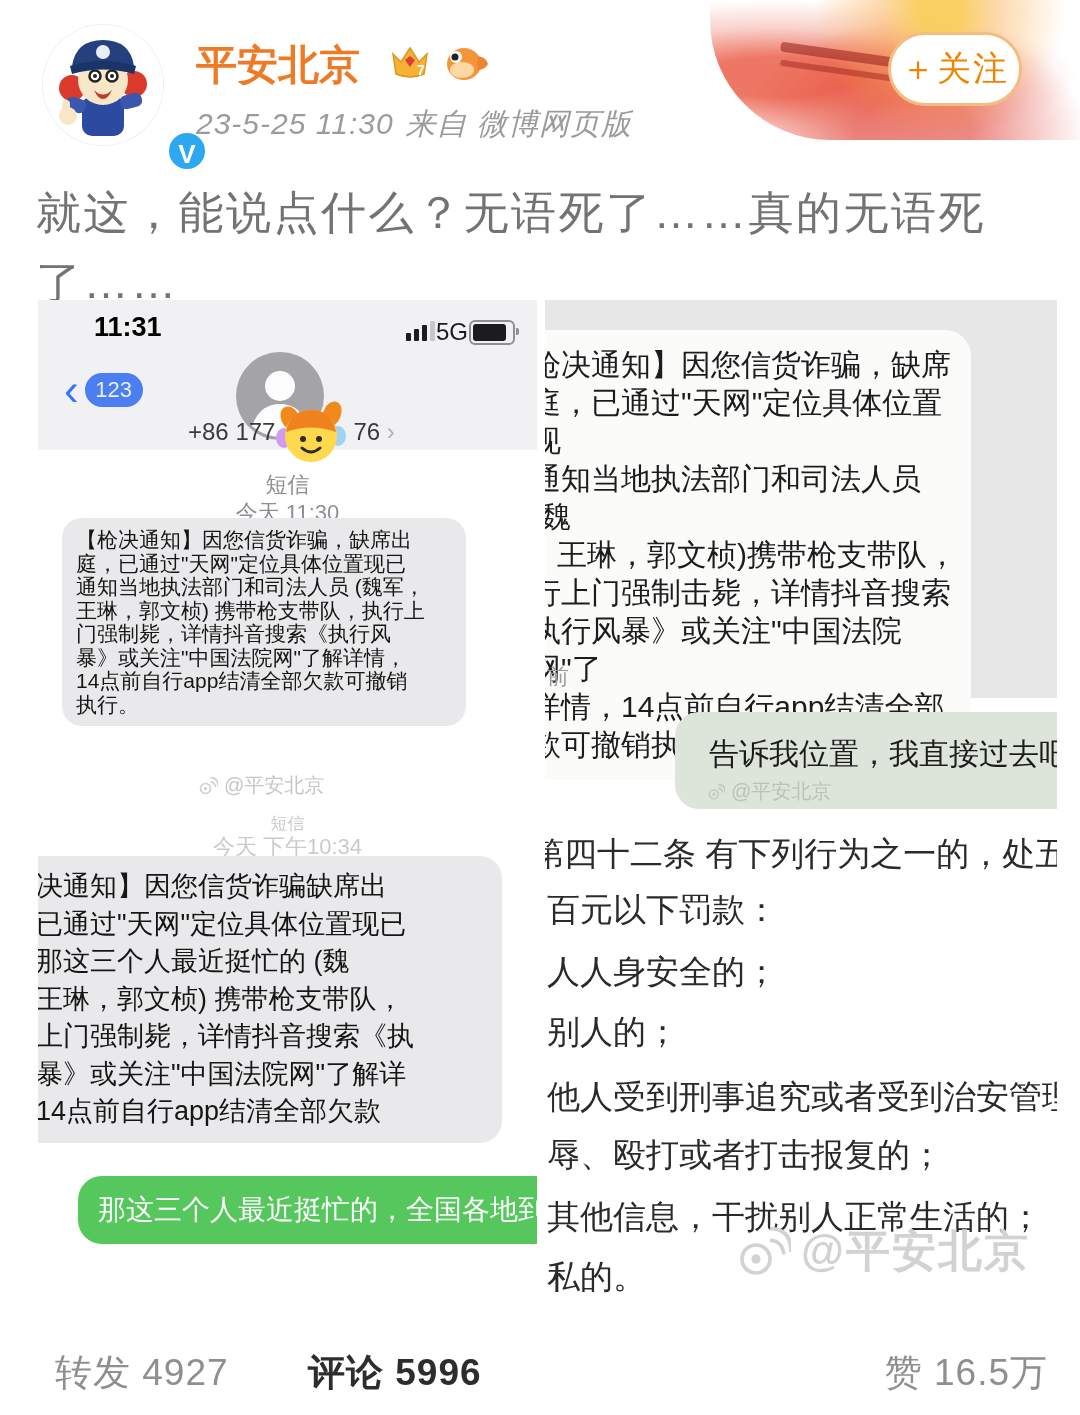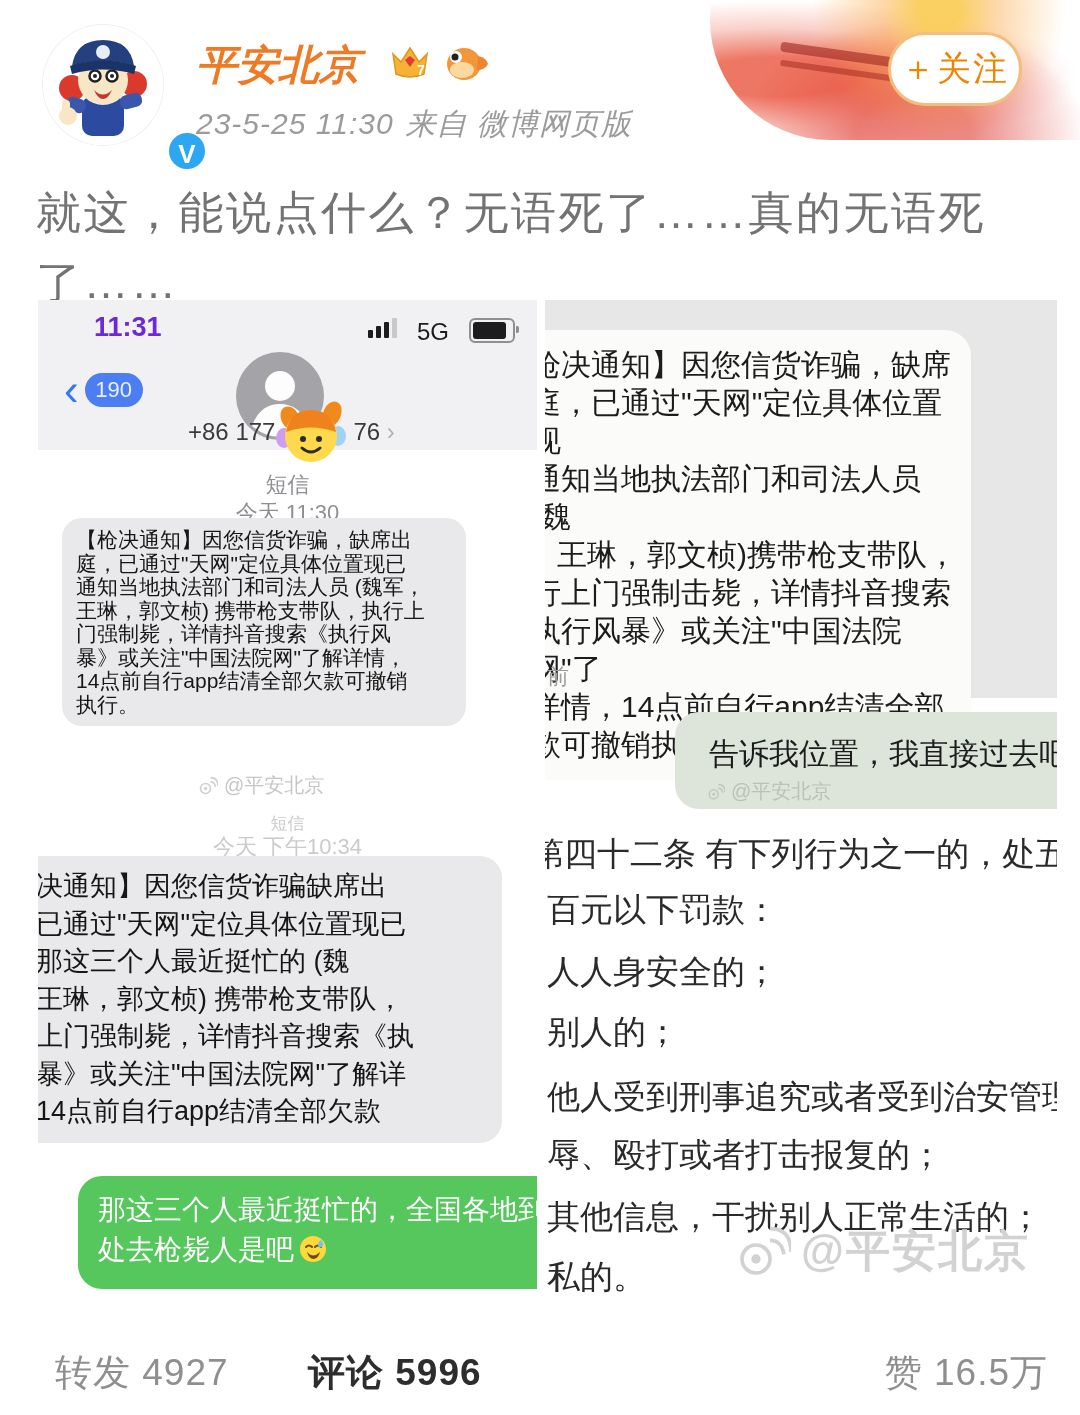--- a/index.html
+++ b/index.html
@@ -13,39 +13,39 @@
           radial-gradient(ellipse at 18% 55%, rgba(232,72,48,.75) 0 18%, rgba(232,72,48,.25) 45%, rgba(232,72,48,0) 70%),
           radial-gradient(ellipse at 55% 95%, rgba(220,40,30,.55) 0 20%, rgba(220,40,30,0) 60%);
         border-bottom-left-radius:120px;}
   .deco .roof{position:absolute;left:70px;top:52px;width:150px;height:10px;background:rgba(150,30,25,.55);
         transform:rotate(8deg);border-radius:4px;box-shadow:0 16px 0 -2px rgba(150,30,25,.45);}
   .avatar{position:absolute;left:42px;top:24px;width:122px;height:122px;border-radius:50%;
           background:#fff;box-shadow:0 0 0 1px #eee inset;}
   .vbadge{position:absolute;left:124px;top:106px;width:42px;height:42px;border-radius:50%;
           background:#2ea7f2;color:#fff;font-weight:bold;font-size:26px;line-height:42px;
           text-align:center;border:3px solid #fff;box-sizing:border-box;}
-  .author-name{position:absolute;left:196px;top:38px;font-size:41px;font-weight:600;color:#ee7a26;font-style:italic;}
+  .author-name{position:absolute;left:196px;top:38px;font-size:41px;font-weight:600;color:#ee7a26;}
   .badge{position:absolute;top:42px;}
   .badge.crown{left:388px;}
   .badge.fish{left:442px;}
   .meta{position:absolute;left:196px;top:104px;font-size:30px;color:#9b9b9b;letter-spacing:1px;}
   .meta span{margin-right:12px;font-style:italic;}
   .follow-btn{position:absolute;right:58px;top:32px;width:134px;height:74px;background:#fff;
           border:3px solid #f3bd80;border-radius:38px;color:#f08400;font-size:34px;
           font-family:inherit;letter-spacing:2px;display:flex;align-items:center;justify-content:center;}
   
   .content{position:absolute;left:36px;top:178px;width:992px;font-size:45px;line-height:1.55;
            color:#737373;font-weight:500;letter-spacing:2.5px;}
   
   .shot{position:absolute;top:300px;overflow:hidden;background:#fff;}
   .shot-left{left:38px;width:499px;height:1030px;}
   .shot-right{left:545px;width:512px;height:1030px;}
   .ios-header{position:absolute;left:0;top:0;width:100%;height:150px;background:#f1f1f3;}
-  .status-time{position:absolute;left:56px;top:12px;font-size:27px;font-weight:700;color:#6d28d9;}
-  .status-right{position:absolute;right:22px;top:18px;display:flex;align-items:flex-start;gap:20px;}
+  .status-time{position:absolute;left:56px;top:12px;font-size:27px;font-weight:700;color:#000000;}
+  .status-right{position:absolute;right:22px;top:18px;display:flex;align-items:center;gap:1px;}
   .sig{display:flex;align-items:flex-end;gap:3px;height:20px;}
   .sig i{display:block;width:5px;background:#1c1c1e;border-radius:1px;}
   .sig i:nth-child(1){height:8px;} .sig i:nth-child(2){height:12px;}
   .sig i:nth-child(3){height:16px;} .sig i:nth-child(4){height:20px;background:#c8c8cc;}
   .net{font-size:24px;color:#1c1c1e;margin-bottom:-2px;}
   .batt{position:relative;width:42px;height:21px;border:2px solid #8e8e93;border-radius:6px;margin-bottom:-2px;}
   .batt::before{content:"";position:absolute;left:2px;top:2px;bottom:2px;width:78%;background:#1c1c1e;border-radius:3px;}
   .batt::after{content:"";position:absolute;right:-6px;top:6px;width:3px;height:7px;background:#8e8e93;border-radius:0 2px 2px 0;}
   .back{position:absolute;left:26px;top:70px;display:flex;align-items:center;gap:6px;}
   .chev{font-size:44px;color:#3478f6;line-height:40px;font-weight:500;}
@@ -160,21 +160,21 @@
           <i></i>
           <i></i>
           <i></i>
           <i></i>
         </span>
       <span class="net">5G</span>
       <span class="batt"></span>
     </div>
     <div class="back">
       <span class="chev">‹</span>
-      <span class="unread">190</span>
+      <span class="unread">123</span>
     </div>
     <div class="contact">
       <svg width="88" height="88" viewBox="0 0 88 88">
         <circle cx="44" cy="44" r="44" fill="#a3a3a8"></circle>
         <circle cx="44" cy="34" r="15" fill="#fdfdfd"></circle>
         <path d="M16 74 q8 -22 28 -22 q20 0 28 22 q-13 11 -28 11 q-15 0 -28 -11z" fill="#fdfdfd"></path>
       </svg>
     </div>
     <div class="sticker">
       <svg width="74" height="70" viewBox="0 0 74 70">
@@ -225,26 +225,20 @@
       <div>已通过"天网"定位具体位置现已</div>
       <div>那这三个人最近挺忙的 (魏</div>
       <div>王琳，郭文桢) 携带枪支带队，</div>
       <div>上门强制毙，详情抖音搜索《执</div>
       <div>暴》或关注"中国法院网"了解详</div>
       <div>14点前自行app结清全部欠款</div>
     </div>
 
     <div class="green">
       <div>那这三个人最近挺忙的，全国各地到</div>
-      <div><span>处去枪毙人是吧</span><span class="emoji"><svg width="30" height="30" viewBox="0 0 30 30">
-        <circle cx="15" cy="15" r="13" fill="#ffd83b"></circle>
-        <path d="M8 13 q3 -3 6 0 M17 13 q3 -3 6 0" stroke="#6b4a12" stroke-width="2" fill="none" stroke-linecap="round"></path>
-        <path d="M9 18 q6 7 13 0 q-2 7 -6.5 7 q-4.5 0 -6.5 -7" fill="#6b4a12"></path>
-        <path d="M23 6 q4 4 1 7 q-4 1 -4 -3 q0 -2 3 -4" fill="#74c3f0"></path>
-      </svg></span></div>
     </div>
     <div class="wm gwm">
       <svg width="20" height="20" viewBox="0 0 24 24">
         <circle cx="9" cy="15" r="6" fill="none" stroke="currentColor" stroke-width="2"></circle>
         <circle cx="9" cy="15" r="2" fill="currentColor"></circle>
         <path d="M15 7 q5 0 6 6" fill="none" stroke="currentColor" stroke-width="2"></path>
         <path d="M15 2 q9 0 9 10" fill="none" stroke="currentColor" stroke-width="2"></path>
       </svg>
       <span>@平安北京</span>
     </div>

